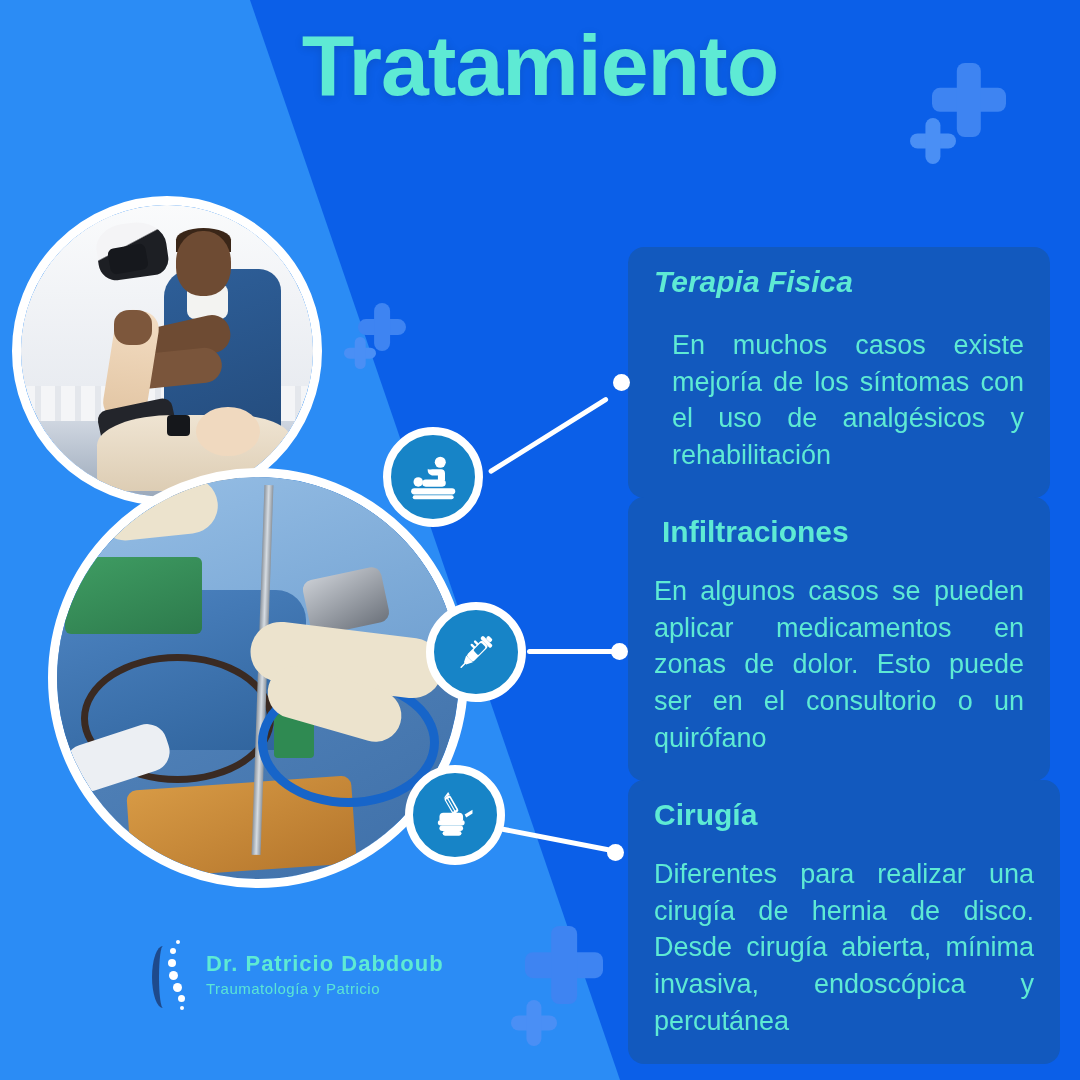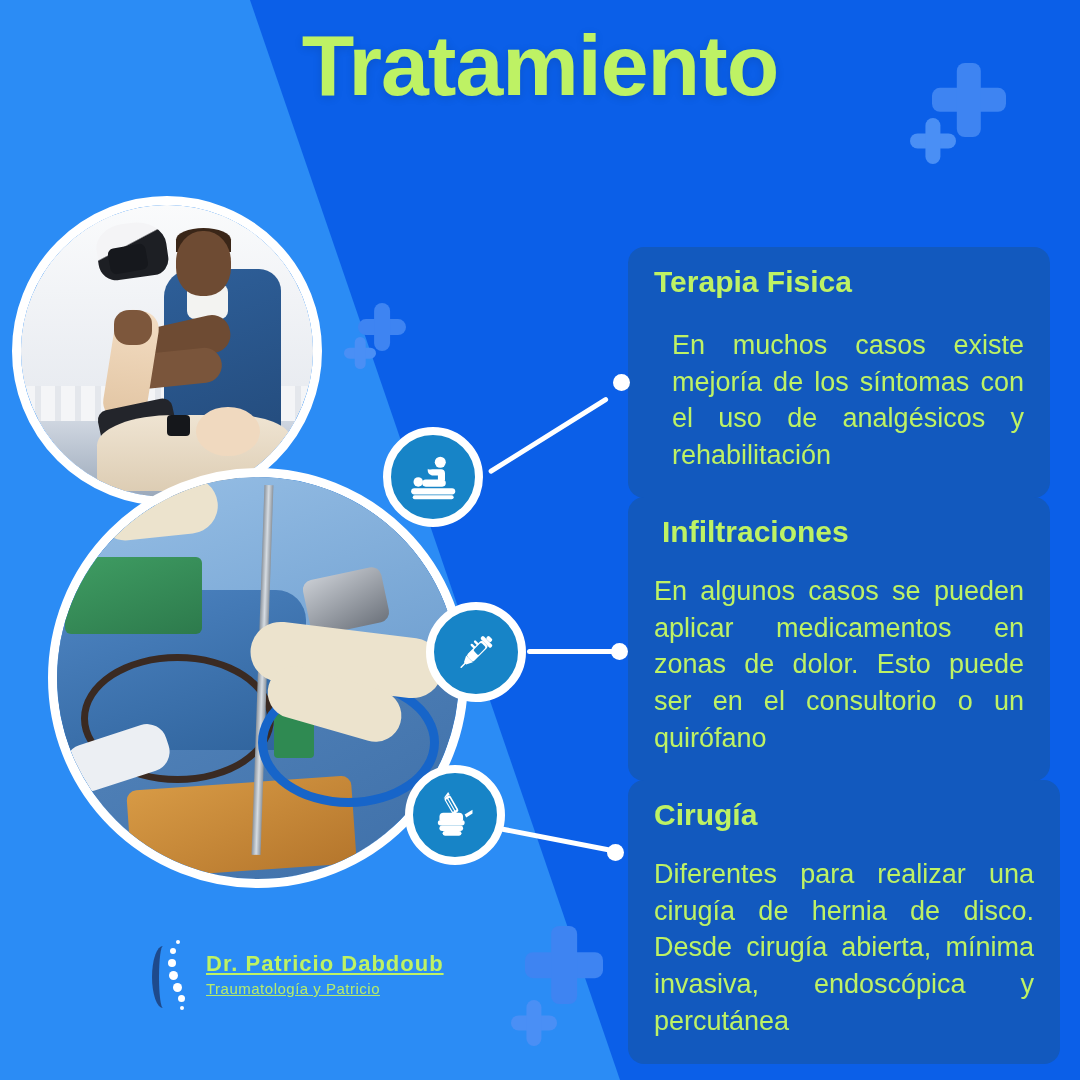--- a/index.html
+++ b/index.html
@@ -1,21 +1,21 @@
 <!DOCTYPE html>
 <html><head>
 <meta charset="utf-8">
 <style>
   html,body{margin:0;padding:0;background:#0B5FE8;}
   *{box-sizing:border-box;}
   .stage{
     position:relative;width:1080px;height:1080px;overflow:hidden;
     background:#0B5FE8;
     font-family:"Liberation Sans","DejaVu Sans",sans-serif;
-    color:#bef264;
+    color:#5eead4;
   }
   
   .wedge{
     position:absolute;left:0;top:0;width:700px;height:1080px;
     background:#2B8CF5;
     clip-path:polygon(0 0, 250px 0, 620px 1080px, 0 1080px);
     pointer-events:none;
   }
   .plus{
     position:absolute;pointer-events:none;
@@ -139,30 +139,30 @@
     padding:20px 26px 24px 26px;z-index:5;
   }
   #card-therapy{left:628px;top:247px;width:422px;}
   #card-injection{left:628px;top:497px;width:422px;}
   #card-surgery{left:628px;top:780px;width:432px;}
   .card h3{margin:0 0 26px 0;font-size:30px;font-weight:700;line-height:1;}
   #card-injection h3{margin-left:8px;}
   .card p{margin:0;font-size:27px;line-height:1.36;text-align:justify;
      font-weight:300;}
   #card-therapy p{text-align:justify;margin-left:18px;}
-  #card-therapy h3{margin-bottom:30px;}
+  #card-therapy h3{margin-bottom:30px;font-style:italic;}
 
   
   .logo{position:absolute;left:150px;top:938px;z-index:8;display:flex;
      align-items:center;gap:10px;}
   .logo-mark{position:relative;width:46px;height:74px;}
   .logo-mark .curve{position:absolute;left:2px;top:8px;width:22px;height:62px;
      border-left:7px solid #1c3f7a;border-radius:60% 0 0 60%;opacity:.85;}
   .logo-mark i{position:absolute;display:block;background:#ffffff;border-radius:50%;}
-  .logo-txt{display:flex;flex-direction:column;text-decoration:underline;}
+  .logo-txt{display:flex;flex-direction:column;}
   .logo-name{font-size:22px;font-weight:700;letter-spacing:1px;line-height:1;}
   .logo-sub{font-size:15px;font-weight:400;letter-spacing:.5px;margin-top:5px;
      opacity:.95;}
 </style>
 </head>
 <body>
 
 <div class="stage">
 
   <div class="wedge"></div>

